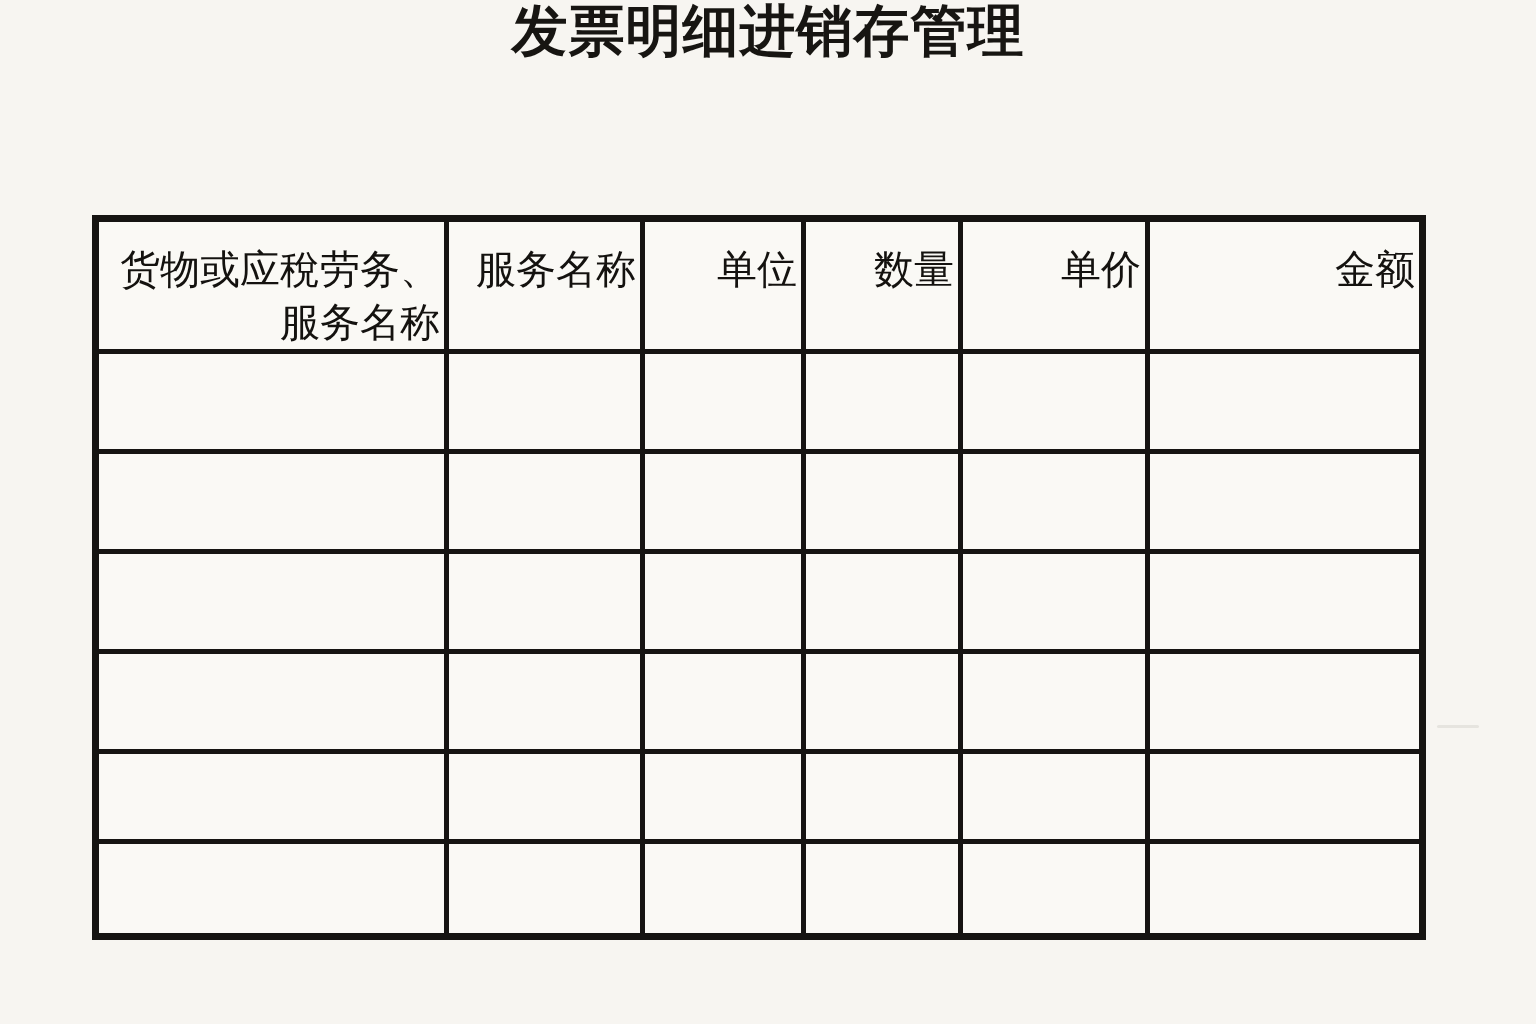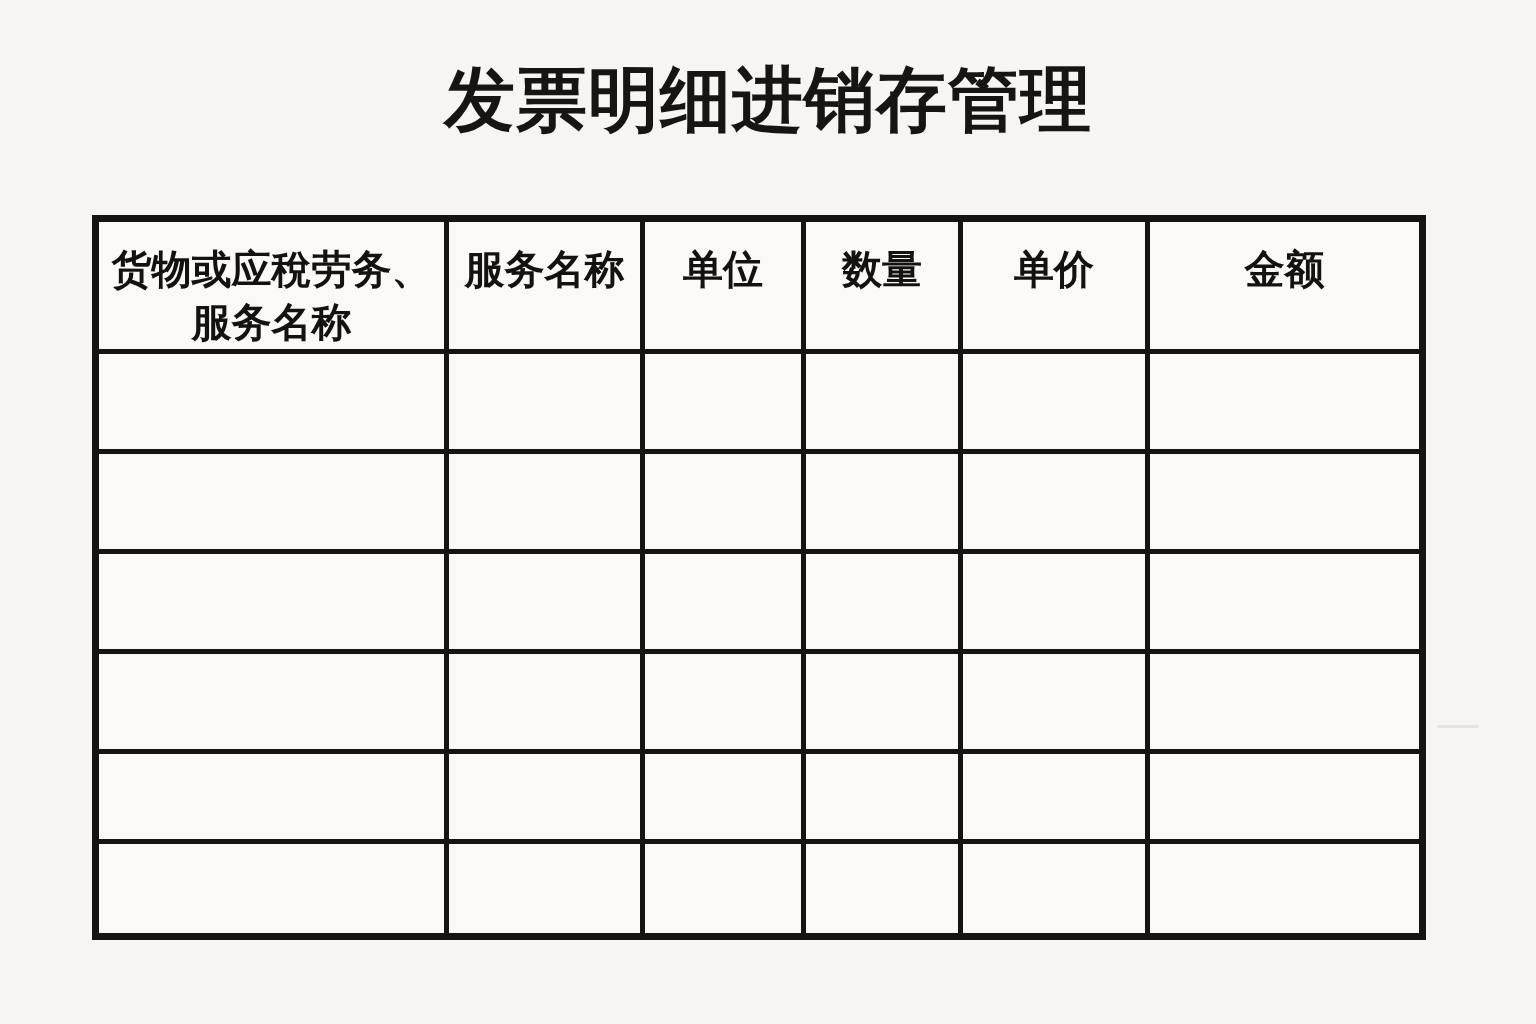--- a/index.html
+++ b/index.html
@@ -10,23 +10,22 @@
     width: 1536px;
     height: 1024px;
     background: #f7f5f1;
     font-family: "Liberation Sans", "DejaVu Sans", sans-serif;
     color: #14120f;
     overflow: hidden;
     position: relative;
   }
   .page-title {
     margin: 0;
-    padding-top: 60px;
     text-align: center;
-    font-size: 71px;
+    font-size: 56px;
     font-weight: 900;
     letter-spacing: 1px;
     line-height: 1.12;
     color: #171512;
   }
   .invoice-table {
     position: absolute;
     left: 92px;
     top: 215px;
     width: 1327px;
@@ -38,22 +37,22 @@
   .invoice-table th,
   .invoice-table td {
     border: 5px solid #161412;
     background: #faf9f5;
   }
   .invoice-table thead tr {
     height: 130px;
   }
   .invoice-table th {
     font-size: 40px;
-    font-weight: 700;
-    text-align: center;
+    font-weight: 400;
+    text-align: right;
     vertical-align: top;
     padding: 21px 4px 0 4px;
     line-height: 1.32;
     color: #14120f;
   }
   .invoice-table tbody tr {
     height: 100px;
   }
   .invoice-table tbody tr:nth-child(5) { height: 90px; }
   .invoice-table tbody tr:nth-child(6) { height: 95px; }

